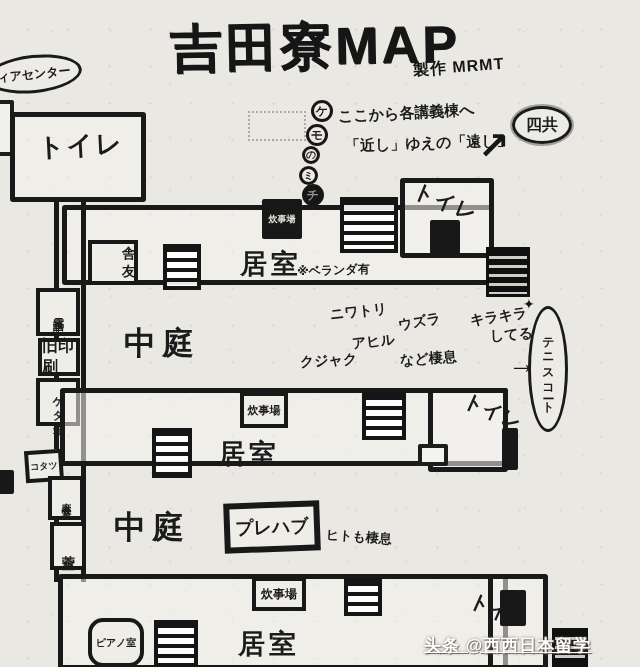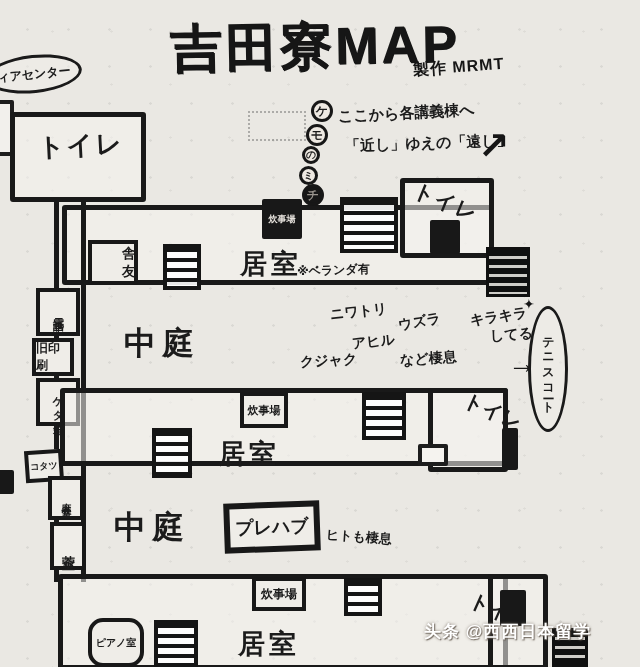--- a/index.html
+++ b/index.html
@@ -83,27 +83,30 @@
     </div>
   <div class="abs circ" style="left:299px;top:166px;width:19px;height:19px;font-size:10px;">
       <span>ミ</span>
     </div>
   <div class="abs circ" style="left:302px;top:184px;background:#171717;color:#9a958e;">
       <span>チ</span>
     </div>
   <div class="abs note" style="left:338px;top:104px;font-size:15px;transform:rotate(-3deg);">ここから各講義棟へ</div>
   <div class="abs note" style="left:345px;top:134px;font-size:15px;transform:rotate(-2deg);">「近し」ゆえの「遠し」</div>
 
+  <div class="abs oval" style="left:512px;top:106px;width:60px;height:38px;box-shadow:0 0 0 2px rgba(23,23,23,.35);">
+    <span class="label" style="font-size:16px;">四共</span>
+  </div>
   <div class="abs ink" style="left:478px;top:124px;font-size:38px;font-weight:700;">↗</div>
 
   <div class="abs" style="left:54px;top:200px;width:32px;height:382px;border-left:5px solid #191919;border-right:5px solid #191919;box-sizing:border-box;"></div>
   <div class="abs smallbox vtext" style="left:36px;top:288px;width:44px;height:48px;font-size:11px;">
       <span>電話室</span>
     </div>
-  <div class="abs smallbox" style="left:32px;top:338px;width:42px;height:38px;font-size:12px;">
+  <div class="abs smallbox" style="left:38px;top:338px;width:42px;height:38px;font-size:16px;">
       <span>旧印刷</span>
     </div>
   <div class="abs smallbox vtext" style="left:36px;top:378px;width:44px;height:48px;font-size:11px;">
       <span>ゲタ箱</span>
     </div>
   <div class="abs smallbox" style="left:25px;top:450px;width:38px;height:32px;font-size:9px;transform:rotate(-4deg);">
       <span>コタツ</span>
     </div>
   <div class="abs smallbox vtext" style="left:48px;top:476px;width:36px;height:44px;font-size:10px;">
       <span>麻雀室</span>
@@ -153,17 +156,17 @@
   <div class="abs stairs" style="left:344px;top:578px;width:38px;height:38px;"></div>
   <div class="abs smallbox" style="left:88px;top:618px;width:56px;height:49px;font-size:10px;border-radius:15px;">
       <span>ピアノ室</span>
     </div>
   <div class="abs stairs" style="left:154px;top:620px;width:44px;height:47px;"></div>
   <div class="abs label big" style="left:238px;top:626px;">居室</div>
   <div class="abs label" style="left:468px;top:598px;font-size:20px;transform:rotate(24deg);">トイレ</div>
   <div class="abs darkbox" style="left:500px;top:590px;width:26px;height:36px;"></div>
   <div class="abs darkstairs" style="left:552px;top:628px;width:36px;height:39px;"></div>
 
-  <div class="abs wm" style="left:424px;top:620px;">
+  <div class="abs wm" style="left:424px;top:634px;text-decoration:underline;">
     <span>头条</span>
     <span>@西西日本留学</span>
   </div>
 </div>
 
 </body></html>

